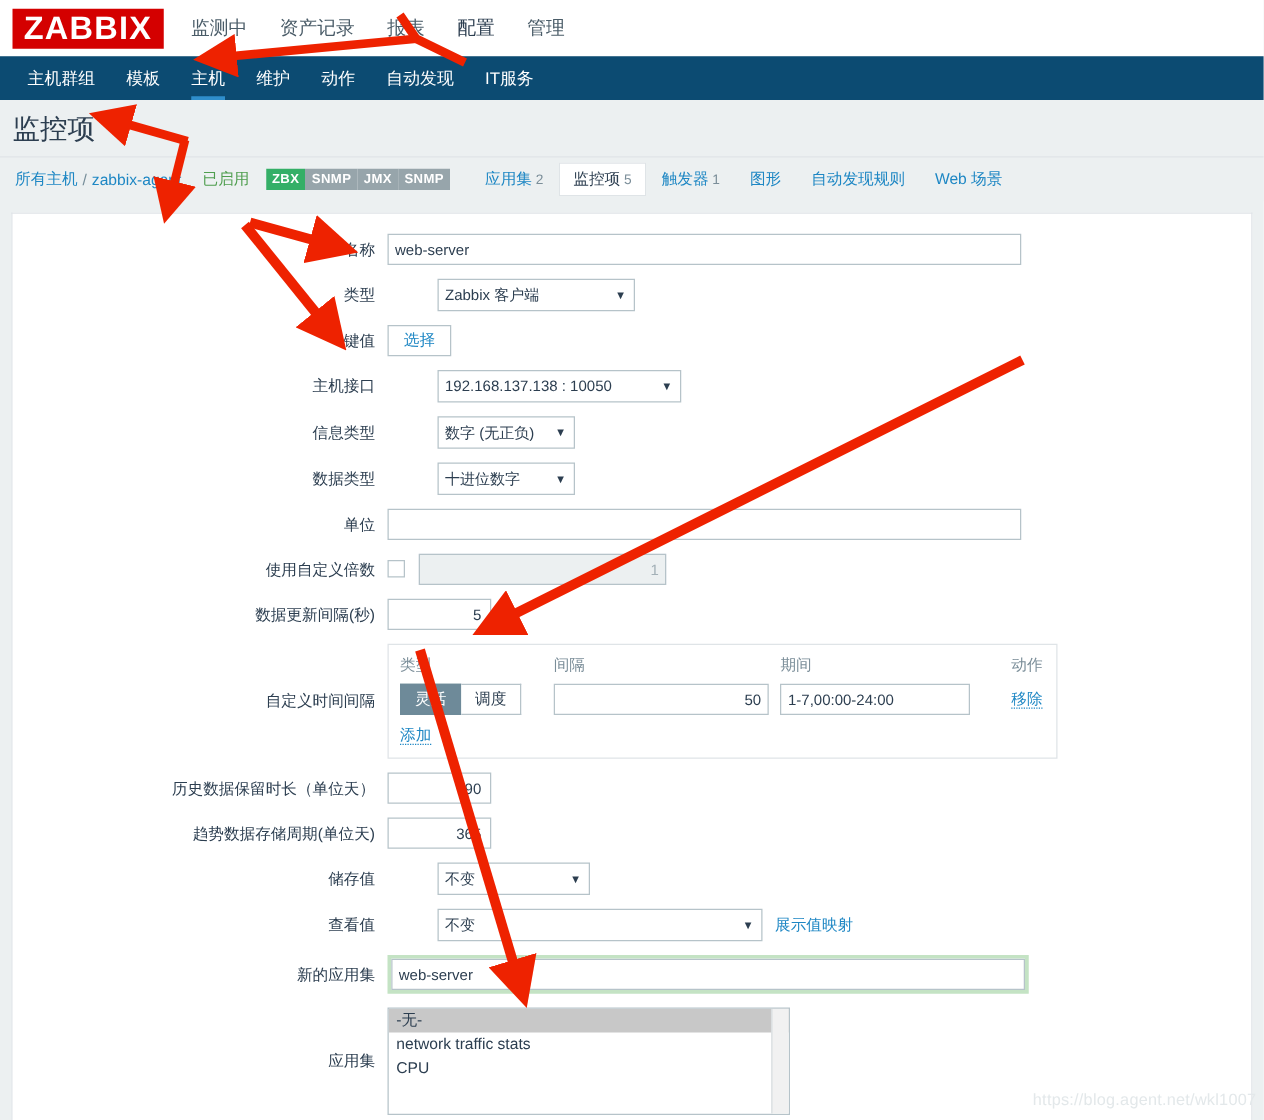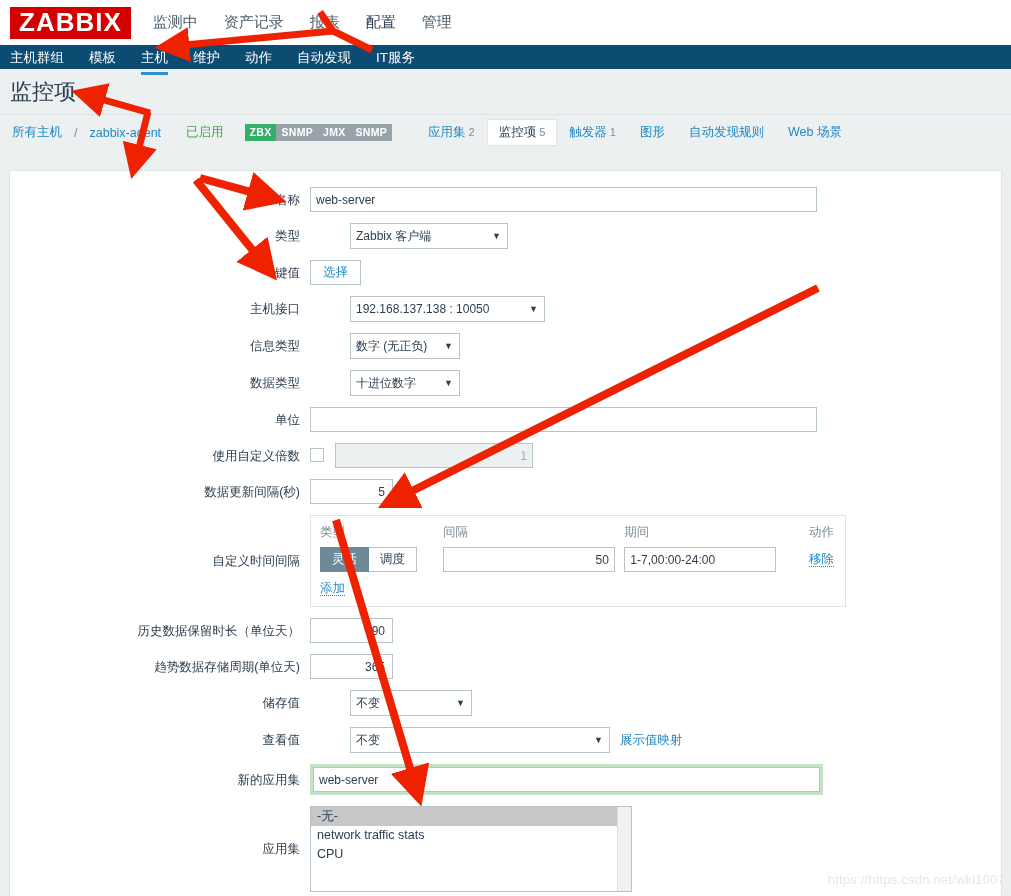--- a/index.html
+++ b/index.html
@@ -30,23 +30,23 @@
     font-family:"Liberation Sans","DejaVu Sans",sans-serif;
   }
   .topmenu { display:flex; align-items:center; margin-left:22px; gap:26px; }
   .topmenu .mi {
     font-size:15px; color:#4a5c68; cursor:pointer; white-space:nowrap;
   }
   .topmenu .mi.active { color:#2c3e50; }
 
   
   .navbar {
-    height:24px; background:#0c4b72;
-    display:flex; align-items:center;
-    padding-left:10px; gap:25px;
+    height:35px; background:#0c4b72;
+    display:flex; align-items:flex-end;
+    padding-left:22px; gap:25px;
     position:relative;
   }
   .navbar .ni {
     color:#ffffff; font-size:13.5px; cursor:pointer;
     line-height:35px; height:35px; white-space:nowrap;
     position:relative;
   }
   .navbar .ni.active::after {
     content:""; position:absolute; left:0; right:0; bottom:0;
     height:3px; background:#2f8ecb;
@@ -59,21 +59,21 @@
     padding-left:10px;
   }
   .pagehead h1 {
     margin:0; font-size:22px; font-weight:normal; color:#2c3e50;
   }
 
   
   .crumbbar {
     height:36px; background:#ecf0f1;
     display:flex; align-items:center;
-    padding-left:12px; gap:8px;
+    padding-left:12px; gap:0;
     border-top:1px solid #dfe4e7;
   }
   .crumb-link { color:#1e87c4; font-size:12.5px; cursor:pointer; }
   .crumb-sep { color:#768d99; margin:0 4px; font-size:12.5px; }
   .crumb-status { color:#4f9e4f; font-size:12.5px; margin-left:17px; cursor:pointer; }
   .iftags { display:flex; margin-left:13px; }
   .iftag {
     font-size:10.5px; font-weight:bold; color:#fff;
     background:#97a5ab; padding:3px 5px 3px 5px; line-height:11px;
     letter-spacing:.3px; cursor:pointer;
@@ -437,13 +437,13 @@
 
   <line x1="200" y1="178" x2="265" y2="196" stroke="#ee2200" stroke-width="8" marker-end="url(#ah)"></line>
 
   <line x1="196" y1="180" x2="263" y2="263" stroke="#ee2200" stroke-width="8" marker-end="url(#ah)"></line>
 
   <line x1="818" y1="288" x2="398" y2="498" stroke="#ee2200" stroke-width="8" marker-end="url(#ah)"></line>
 
   <line x1="336" y1="520" x2="415" y2="785" stroke="#ee2200" stroke-width="8" marker-end="url(#ah)"></line>
 </svg>
 
-<div class="wm">https://https.csdn.net/wkl1007</div>
+<div class="wm">https://blog.agent.net/wkl1007</div>
 
 </body></html>

